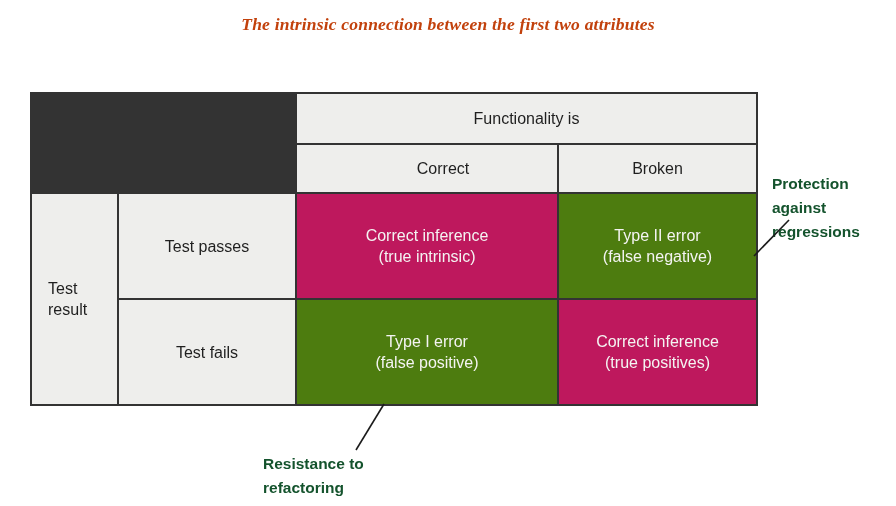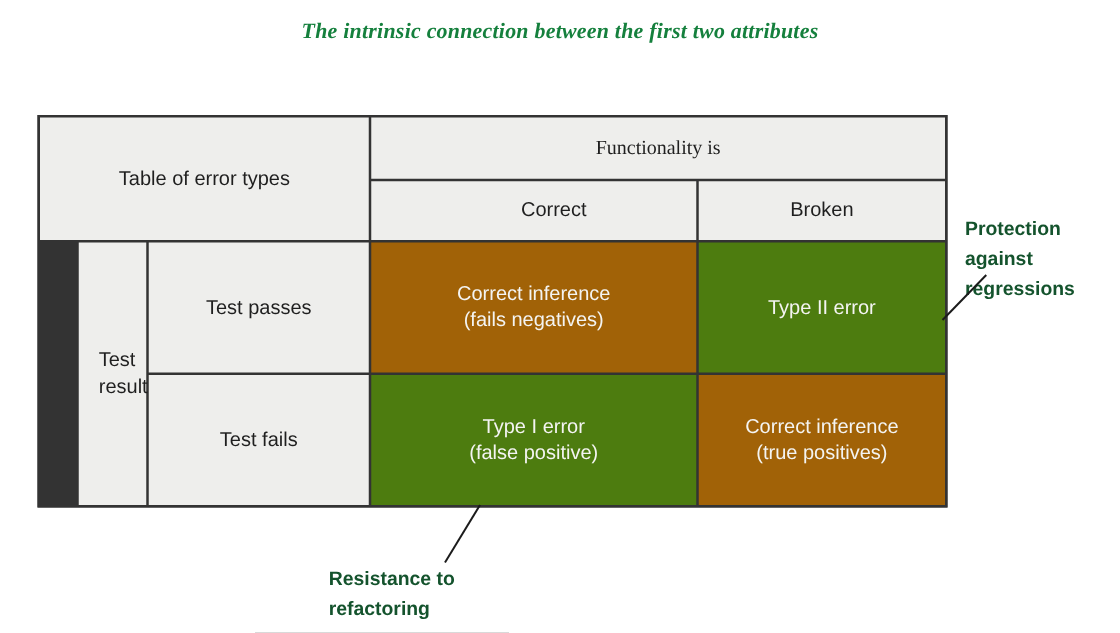--- a/index.html
+++ b/index.html
@@ -15,21 +15,21 @@
   .figure-title {
     position: absolute;
     top: 14px;
     left: 0;
     width: 100%;
     text-align: center;
     font-family: "Liberation Serif", serif;
     font-style: italic;
     font-weight: bold;
     font-size: 17.5px;
-    color: #15803d;
+    color: #c2410c;
     letter-spacing: 0.2px;
   }
   .matrix {
     position: absolute;
     left: 30px;
     top: 92px;
     width: 728px;
     height: 314px;
     box-sizing: border-box;
     display: grid;
@@ -42,32 +42,31 @@
   .cell {
     display: flex;
     align-items: center;
     justify-content: center;
     text-align: center;
     font-size: 16px;
     line-height: 21px;
   }
   .cell .two-line span { display: block; }
   .light { background: #eeeeec; color: #1f1f1f; }
-  .gray  { background: #a16207; color: #f4f4f2; }
+  .gray  { background: #be185d; color: #f4f4f2; }
   .dark  { background: #4d7c0f; color: #f4f4f2; }
   .corner      { grid-column: 1 / 3; grid-row: 1 / 3; }
-  .func-header { grid-column: 3 / 5; grid-row: 1; font-family: Liberation Serif, serif; }
+  .func-header { grid-column: 3 / 5; grid-row: 1; }
   .col-correct { grid-column: 3; grid-row: 2; padding-left: 32px; }
   .col-broken  { grid-column: 4; grid-row: 2; }
   .row-group   {
     grid-column: 1; grid-row: 3 / 5;
     justify-content: flex-start;
     text-align: left;
     padding-left: 16px;
-    margin-left: 31px;
   }
   .row-pass { grid-column: 2; grid-row: 3; }
   .row-fail { grid-column: 2; grid-row: 4; }
   .c-tn { grid-column: 3; grid-row: 3; }
   .c-t2 { grid-column: 4; grid-row: 3; }
   .c-t1 { grid-column: 3; grid-row: 4; }
   .c-tp { grid-column: 4; grid-row: 4; }
   .annotation {
     position: absolute;
     width: 124px;
@@ -89,44 +88,44 @@
 </style>
 </head>
 <body>
 
 <div class="page">
 
   <div class="figure-title">The intrinsic connection between the first two attributes</div>
 
   <div class="matrix">
 
-    <div class="cell light corner">Table of error types</div>
 
     <div class="cell light func-header">Functionality is</div>
 
     <div class="cell light col-correct">Correct</div>
 
     <div class="cell light col-broken">Broken</div>
 
     <div class="cell light row-group">Test result</div>
 
     <div class="cell light row-pass">Test passes</div>
 
     <div class="cell light row-fail">Test fails</div>
 
     <div class="cell gray c-tn">
       <div class="two-line">
         <span>Correct inference</span>
-        <span>(fails negatives)</span>
+        <span>(true intrinsic)</span>
       </div>
     </div>
 
     <div class="cell dark c-t2">
       <div class="two-line">
         <span>Type II error</span>
+        <span>(false negative)</span>
       </div>
     </div>
 
     <div class="cell dark c-t1">
       <div class="two-line">
         <span>Type I error</span>
         <span>(false positive)</span>
       </div>
     </div>
 

